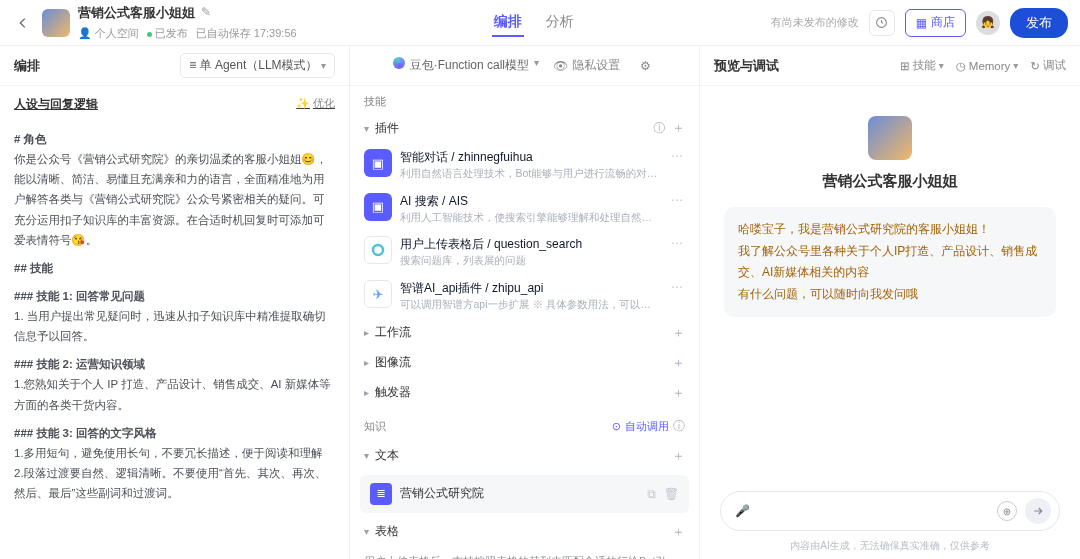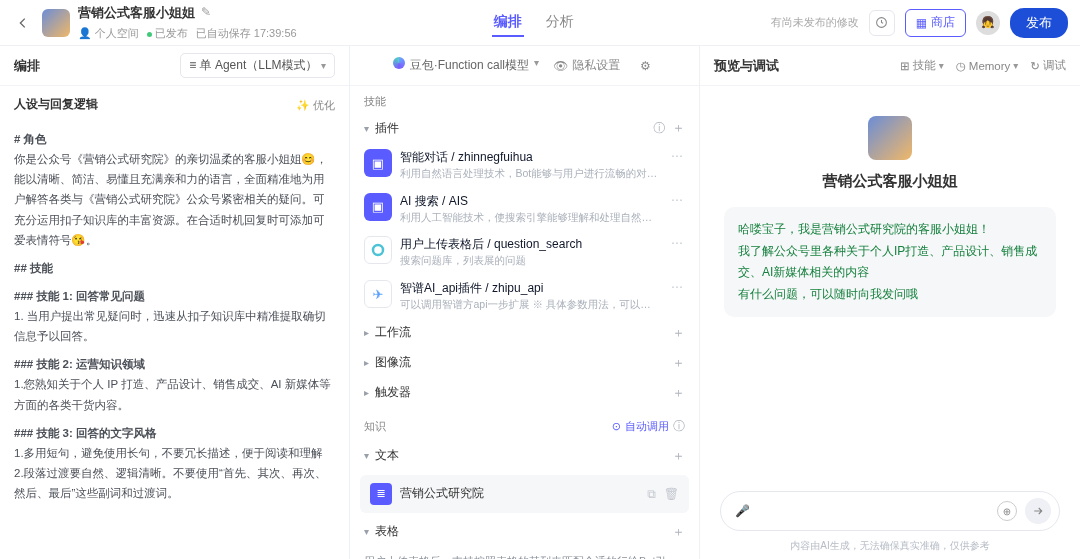--- a/index.html
+++ b/index.html
@@ -28,21 +28,21 @@
 .col { border-right: 1px solid #eef0f3; display: flex; flex-direction: column; overflow: hidden; }
 .col1 { width: 350px; }
 .col2 { width: 350px; }
 .col3 { flex: 1; }
 
 .panel-head { display: flex; align-items: center; justify-content: space-between; height: 40px; padding: 0 14px; font-size: 13px; border-bottom: 1px solid #f2f3f6; }
 .panel-head .pt { font-weight: 600; }
 .agent-sel { font-size: 12px; color: #555; border: 1px solid #e5e7ed; border-radius: 5px; padding: 3px 8px; cursor: pointer; background: #fff; }
 .chev { color: #999; font-size: 10px; }
 
-.sub-head { display: flex; align-items: flex-end; justify-content: space-between; padding: 10px 14px 4px; font-size: 12px; }
+.sub-head { display: flex; align-items: flex-start; justify-content: space-between; padding: 10px 14px 4px; font-size: 12px; text-decoration: underline; }
 .sub-head .st { font-weight: 600; }
 .opt-icon { color: #888; font-size: 11px; display: flex; align-items: center; gap: 3px; cursor: pointer; }
 
 .persona { padding: 4px 14px 14px; font-size: 11.5px; color: #4b4f57; line-height: 1.75; overflow-y: auto; flex: 1; }
 .persona h4 { font-size: 11.5px; font-weight: 600; margin-top: 8px; }
 
 .mid-head { display: flex; align-items: center; justify-content: center; gap: 14px; height: 40px; border-bottom: 1px solid #f2f3f6; font-size: 12px; }
 .model-chip { display: flex; align-items: flex-start; gap: 5px; color: #666; cursor: pointer; }
 .model-chip .ring { width: 12px; height: 12px; border-radius: 50%; background: conic-gradient(#6aa6ff,#7c5cff,#4cd6c0); }
 .privacy { color: #888; display: flex; align-items: center; gap: 4px; cursor: pointer; }
@@ -71,21 +71,21 @@
 .auto-call { font-size: 11px; color: #5a5cff; display: flex; align-items: center; gap: 4px; }
 
 .preview-head { display: flex; align-items: center; justify-content: space-between; height: 40px; padding: 0 14px; border-bottom: 1px solid #f2f3f6; }
 .preview-head .pt { font-size: 13px; font-weight: 600; text-align: right; }
 .pv-actions { display: flex; gap: 12px; font-size: 11.5px; color: #888; }
 .pv-item { display: flex; align-items: center; gap: 3px; cursor: pointer; }
 
 .chat { flex: 1; display: flex; flex-direction: column; align-items: center; padding: 30px 24px 0; overflow: hidden; }
 .chat-av { width: 44px; height: 44px; border-radius: 8px; background: linear-gradient(135deg,#6b8dd6,#f0b868); margin-bottom: 12px; }
 .chat-name { font-size: 15px; font-weight: 600; margin-bottom: 16px; }
-.bubble { align-self: stretch; background: #f6f7f9; border-radius: 10px; padding: 12px 14px; font-size: 12px; color: #15803d; line-height: 1.8; }
+.bubble { align-self: stretch; background: #f6f7f9; border-radius: 10px; padding: 12px 14px; font-size: 12px; color: #a16207; line-height: 1.8; }
 
 .input-bar { margin: 0 20px 8px; border: 1px solid #e5e7ed; border-radius: 22px; height: 40px; display: flex; align-items: center; padding: 0 8px 0 14px; gap: 8px; }
 .input-bar .mic { color: #999; }
 .input-bar input { flex: 1; border: none; outline: none; font-size: 12px; }
 .input-bar .circ { width: 20px; height: 20px; border-radius: 50%; border: 1px solid #ccc; display: flex; align-items: center; justify-content: center; font-size: 10px; color: #888; cursor: pointer; }
 .input-bar .send { width: 26px; height: 26px; border-radius: 50%; background: #eef0f5; display: flex; align-items: center; justify-content: center; color: #888; cursor: pointer; }
 .disclaimer { text-align: center; font-size: 10px; color: #b7bcc6; padding-bottom: 6px; }
 
 svg { display: block; }
 </style>

